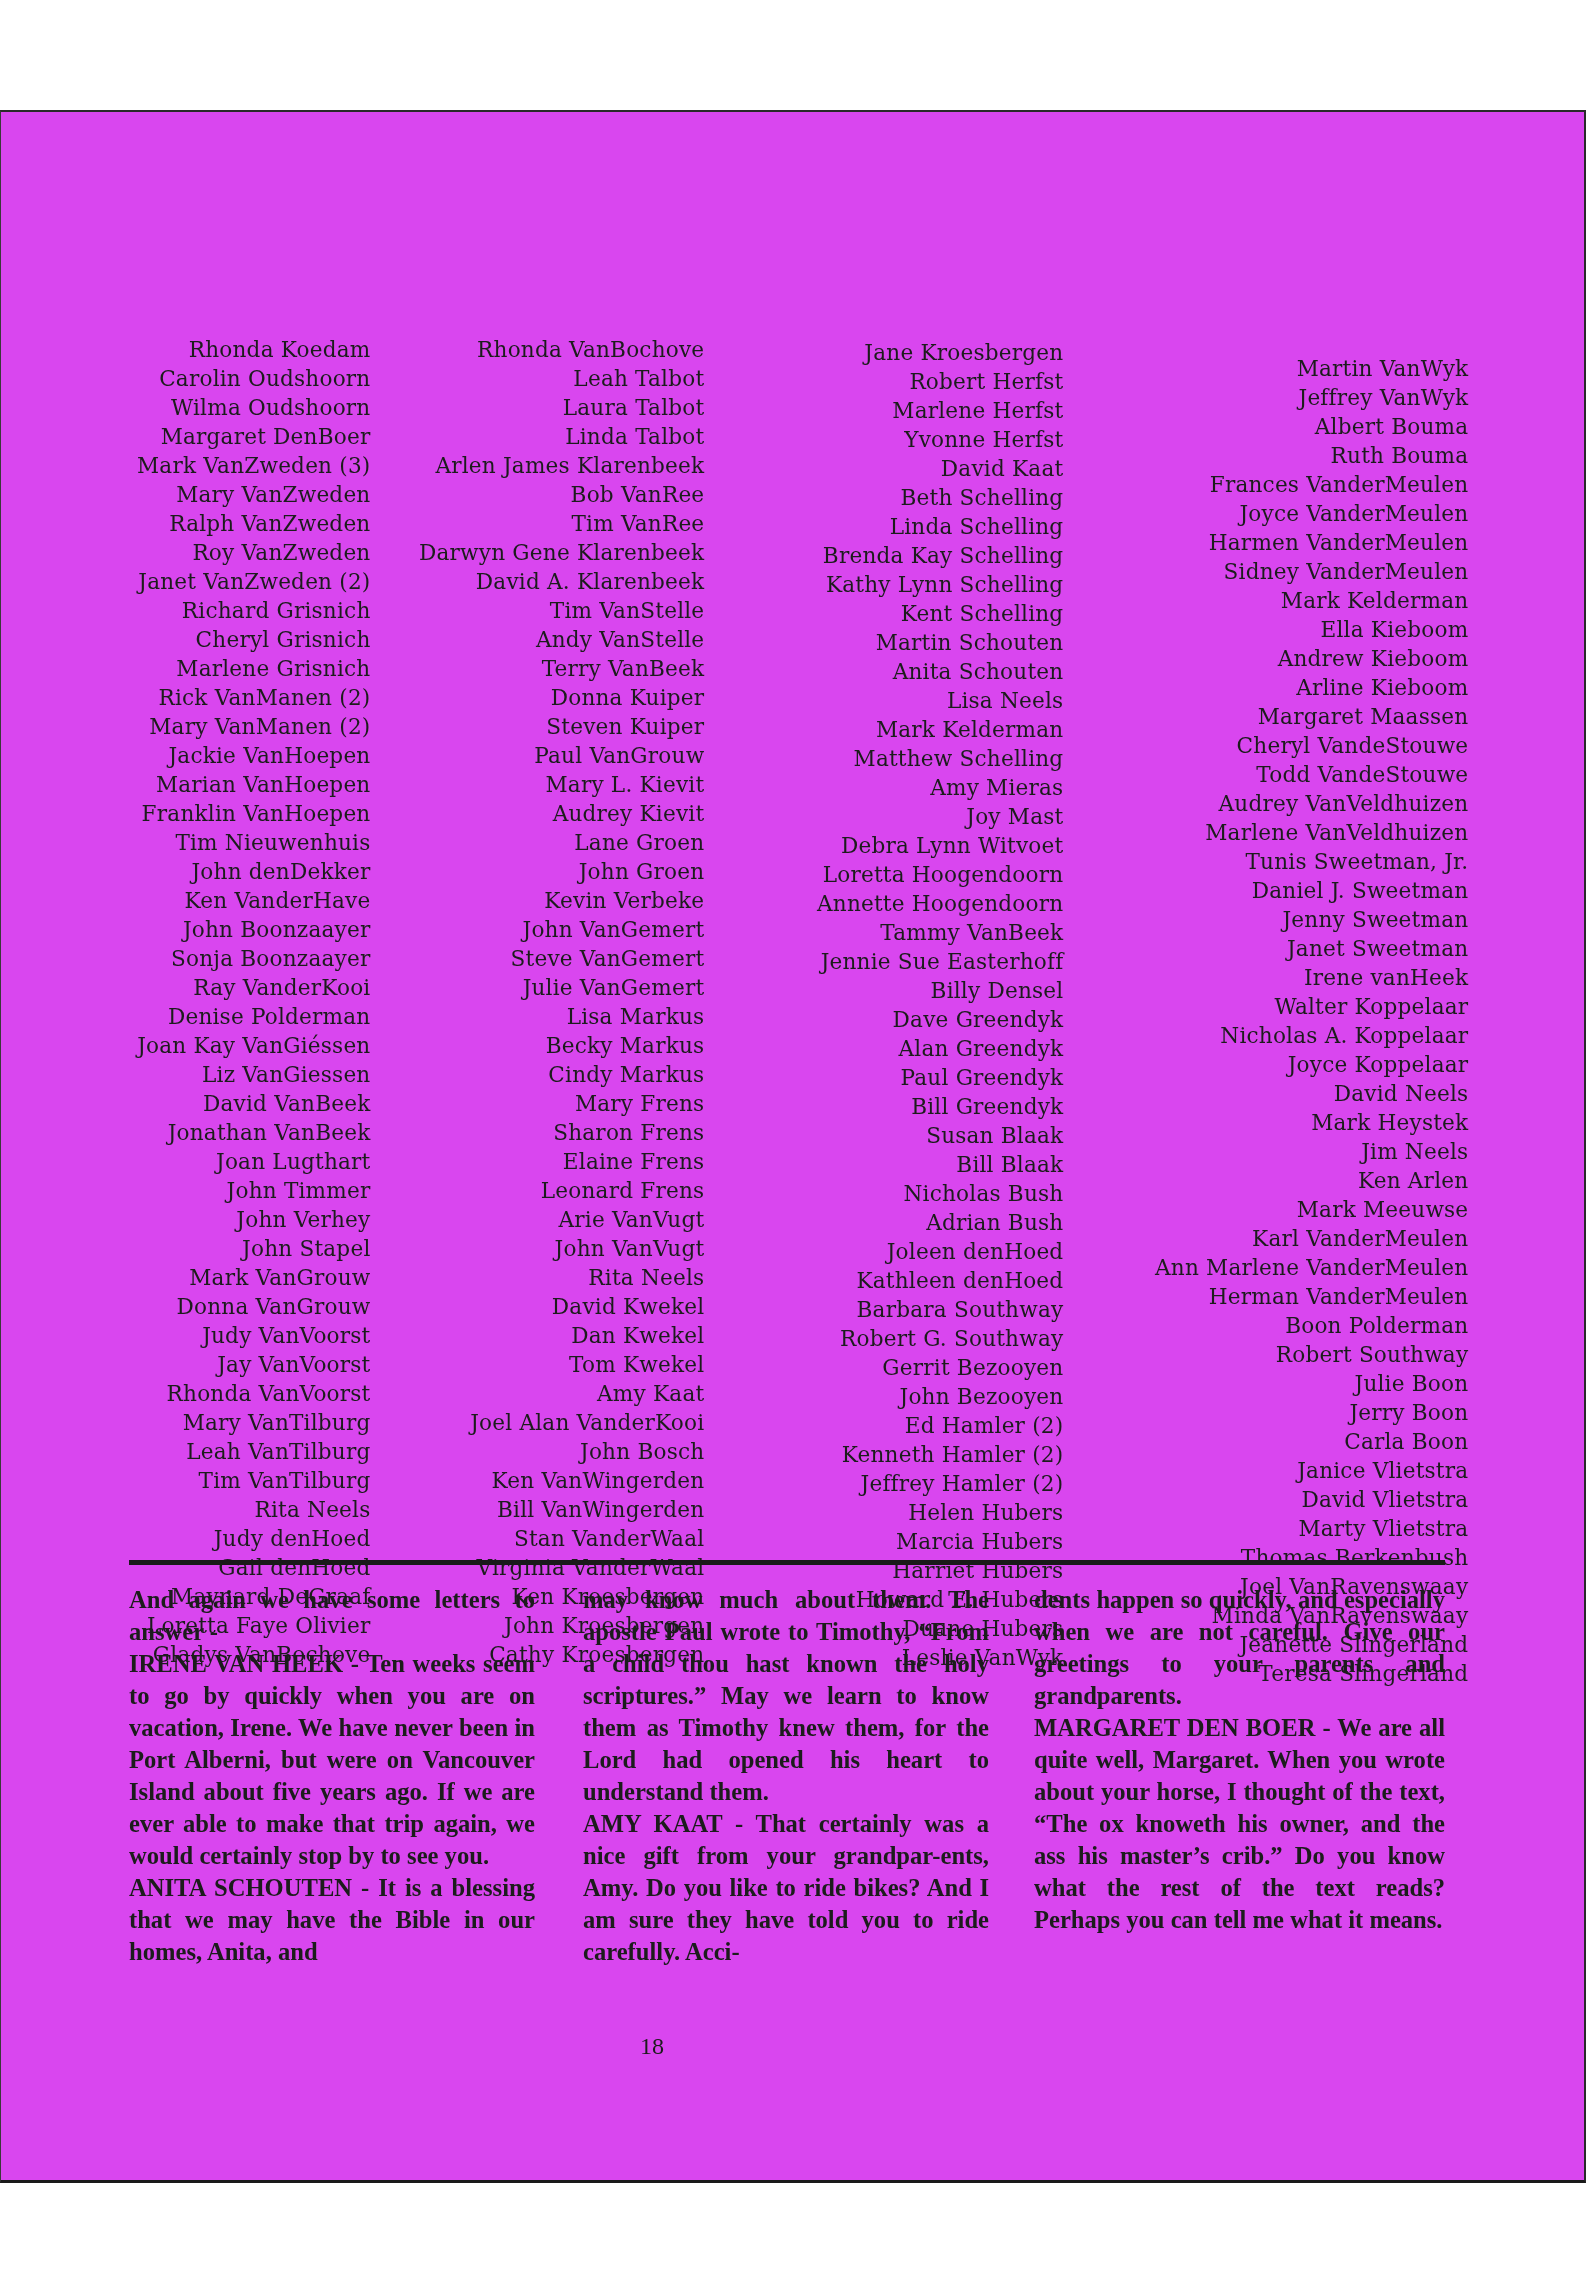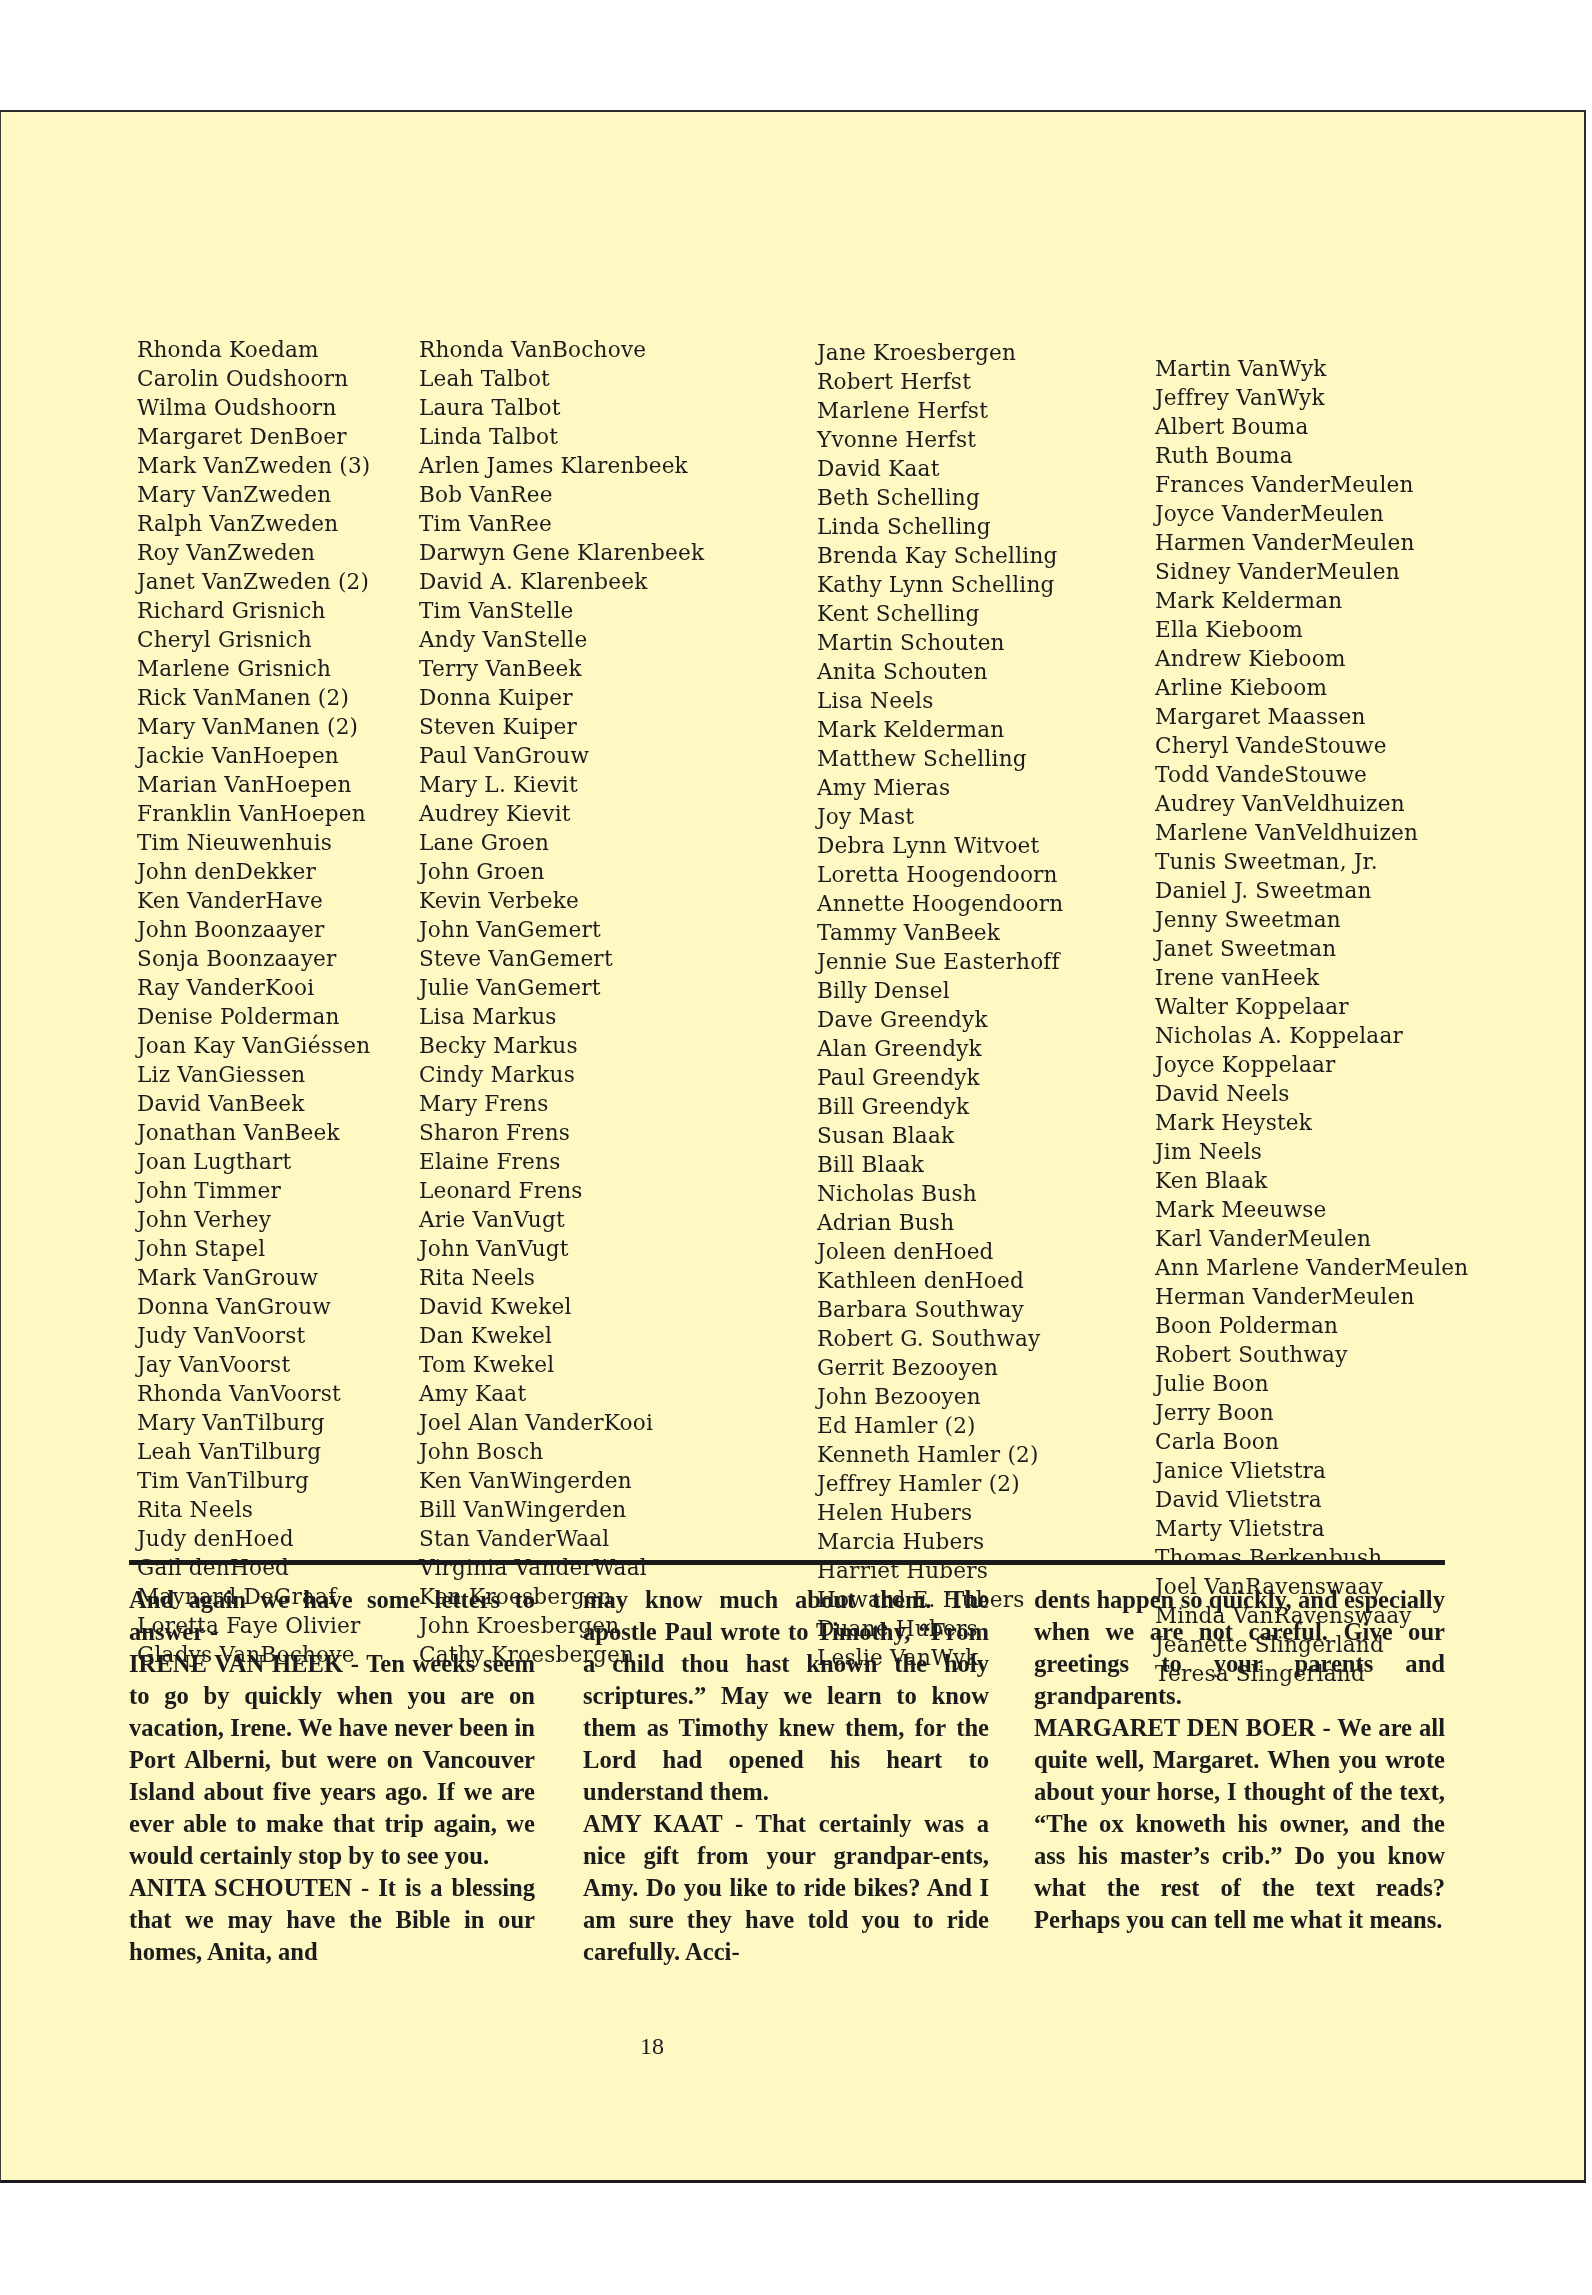--- a/index.html
+++ b/index.html
@@ -2,26 +2,27 @@
 <html style="font-size:14px"><head>
 <meta charset="utf-8">
 <style>
   html, body { margin: 0; padding: 0; }
   body {
     width: 1592px; height: 2295px; background: #ffffff; position: relative; overflow: hidden;
     font-family: "DejaVu Serif", "Liberation Serif", serif; color: #1c1c1c;
   }
   .page {
     position: absolute; left: 0; top: 110px; width: 1586px; height: 2073px;
-    background: #fef9c3;
+    background: #d946ef;
     border-top: 2.6px solid #2a2a2a;
     border-left: 1.7px solid #3a3a3a;
     border-right: 2.6px solid #2a2a2a;
     border-bottom: 3.5px solid #1a1a1a;
     box-sizing: border-box;
+    text-align: right;
   }
   .names-col {
     position: absolute; top: 221px;
     font-size: 21.6px; line-height: 29px; letter-spacing: 0.2px;
     white-space: nowrap;
   }
   .names-col div { height: 29px; }
   #col1 { left: 136px; top: 223px; }
   #col2 { left: 418px; top: 223px; }
   #col3 { left: 816px; top: 226px; }
@@ -215,21 +216,21 @@
       <div>Daniel J. Sweetman</div>
       <div>Jenny Sweetman</div>
       <div>Janet Sweetman</div>
       <div>Irene vanHeek</div>
       <div>Walter Koppelaar</div>
       <div>Nicholas A. Koppelaar</div>
       <div>Joyce Koppelaar</div>
       <div>David Neels</div>
       <div>Mark Heystek</div>
       <div>Jim Neels</div>
-      <div>Ken Blaak</div>
+      <div>Ken Arlen</div>
       <div>Mark Meeuwse</div>
       <div>Karl VanderMeulen</div>
       <div>Ann Marlene VanderMeulen</div>
       <div>Herman VanderMeulen</div>
       <div>Boon Polderman</div>
       <div>Robert Southway</div>
       <div>Julie Boon</div>
       <div>Jerry Boon</div>
       <div>Carla Boon</div>
       <div>Janice Vlietstra</div>

